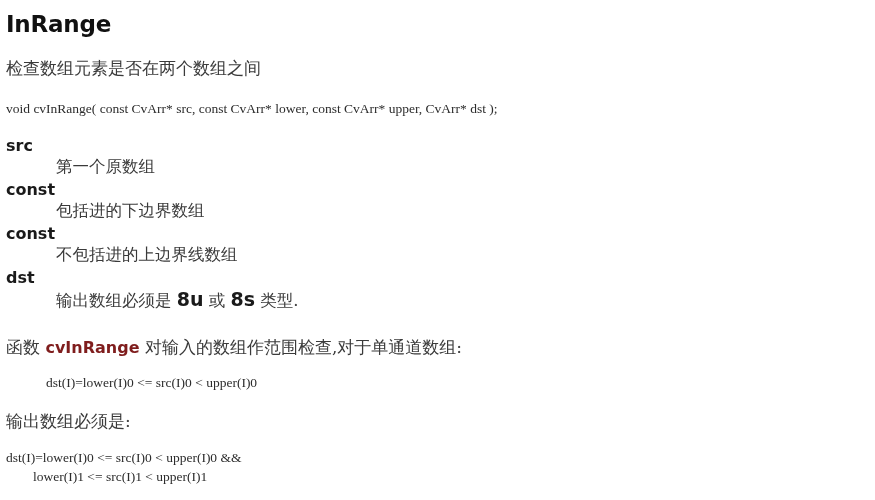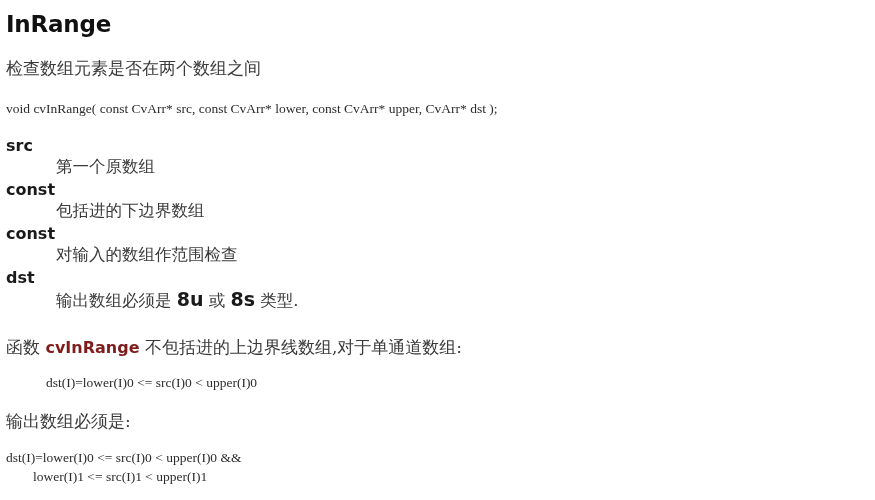--- a/index.html
+++ b/index.html
@@ -127,28 +127,28 @@
 
   <dl class="def-list">
 
     <dt class="def-term">src</dt>
     <dd class="def-desc">第一个原数组</dd>
 
     <dt class="def-term">const</dt>
     <dd class="def-desc">包括进的下边界数组</dd>
 
     <dt class="def-term">const</dt>
-    <dd class="def-desc">对输入的数组作范围检查</dd>
+    <dd class="def-desc">不包括进的上边界线数组</dd>
 
     <dt class="def-term">dst</dt>
     <dd class="def-desc"><span>输出数组必须是 </span><span class="tt">8u</span><span> 或 </span><span class="tt">8s</span><span> 类型.</span></dd>
 
   </dl>
 
-  <p class="doc-para"><span>函数 </span><span class="fn">cvInRange</span><span> 不包括进的上边界线数组,对于单通道数组:</span></p>
+  <p class="doc-para"><span>函数 </span><span class="fn">cvInRange</span><span> 对输入的数组作范围检查,对于单通道数组:</span></p>
 
   <pre class="code-block code-single">dst(I)=lower(I)0 &lt;= src(I)0 &lt; upper(I)0</pre>
 
   <p class="doc-para tight">输出数组必须是:</p>
 
   <pre class="code-block code-multi">dst(I)=lower(I)0 &lt;= src(I)0 &lt; upper(I)0 &amp;&amp;
         lower(I)1 &lt;= src(I)1 &lt; upper(I)1</pre>
 
 </div>
 

